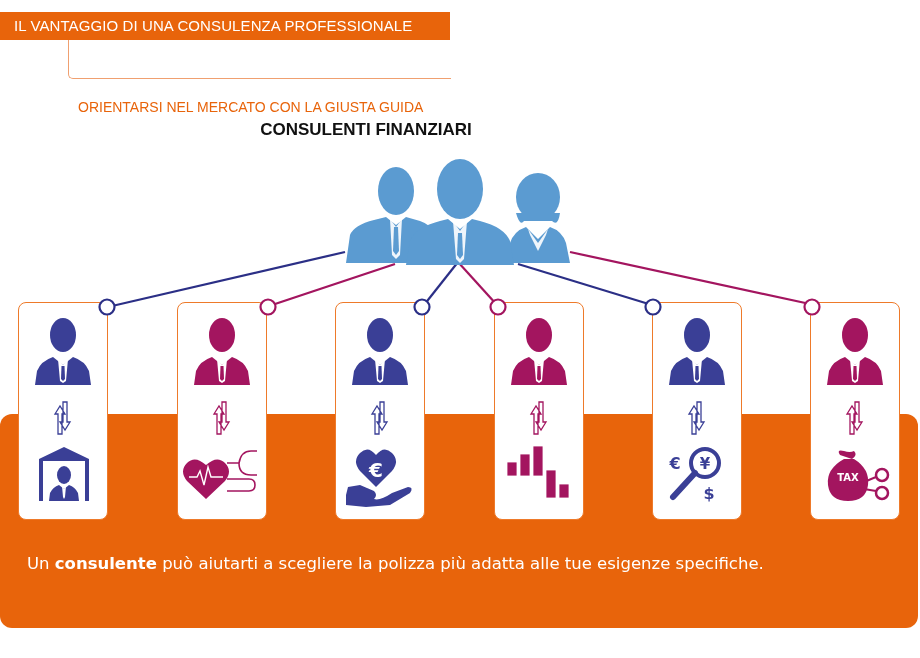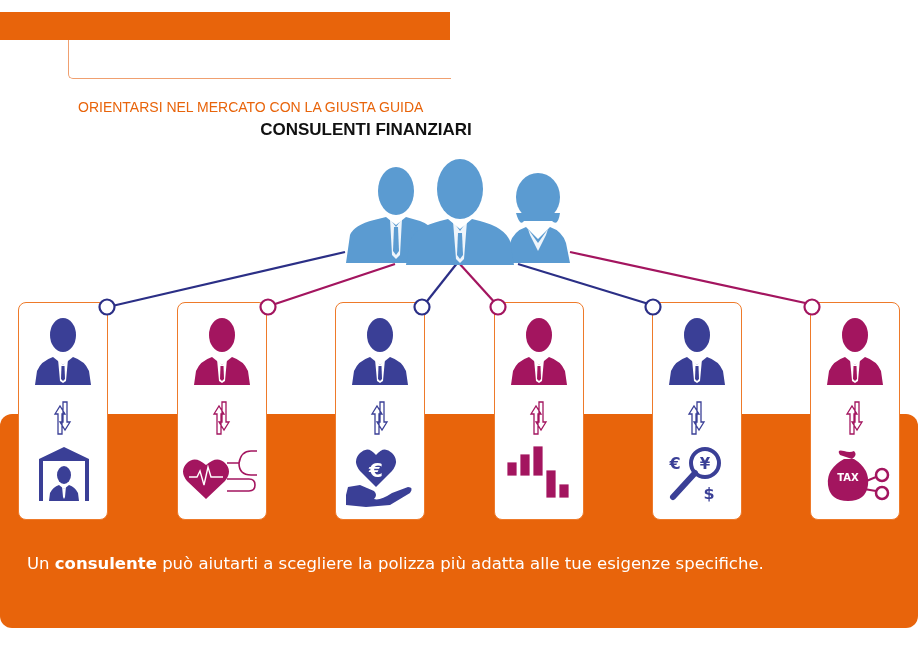--- a/index.html
+++ b/index.html
@@ -1,18 +1,18 @@
 <!DOCTYPE html>
 <html><head>
 <meta charset="utf-8">
 <style>
   html,body{margin:0;padding:0;background:#ffffff;}
   body{width:920px;height:658px;position:relative;overflow:hidden;font-family:"DejaVu Sans",sans-serif;}
   .banner{position:absolute;left:0;top:12px;width:450px;height:28px;background:#e8640b;}
-  .banner-text{position:absolute;left:14px;top:5px;color:#fff;font-size:15px;font-family:"Liberation Sans",sans-serif;letter-spacing:0.1px;white-space:nowrap;margin-top:26px;}
+  .banner-text{position:absolute;left:14px;top:5px;color:#fff;font-size:15px;font-family:"Liberation Sans",sans-serif;letter-spacing:0.1px;white-space:nowrap;}
   .sub-bracket{position:absolute;left:68px;top:40px;width:382px;height:38px;border-left:1.5px solid #f0a070;border-bottom:1.5px solid #f0a070;border-bottom-left-radius:5px;}
   .sub-text{position:absolute;left:78px;top:55px;color:#e8640b;font-size:14px;font-family:"Liberation Sans",sans-serif;white-space:nowrap;margin-top:44px;}
   .group-title{position:absolute;left:0;width:732px;top:120px;text-align:center;font-size:17px;font-weight:bold;color:#111;font-family:"Liberation Sans",sans-serif;}
   .orange-panel{position:absolute;left:0;top:414px;width:918px;height:214px;background:#e8640b;border-radius:12px;}
   .caption{position:absolute;left:0;width:920px;top:552px;text-align:left;color:#fff;font-size:16.5px;line-height:23px;font-family:"DejaVu Sans",sans-serif;padding-left:27px;}
   .caption b{font-weight:bold;}
   .card{position:absolute;top:302px;width:90px;height:218px;background:#fff;border:1.5px solid #ee7a2a;border-radius:8px;box-sizing:border-box;}
   svg.overlay{position:absolute;left:0;top:0;}
   .icon{position:absolute;}
 </style>

